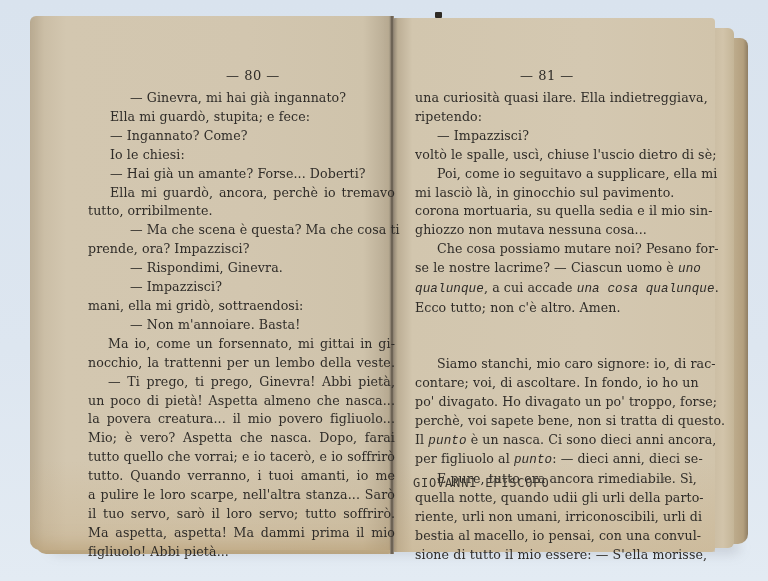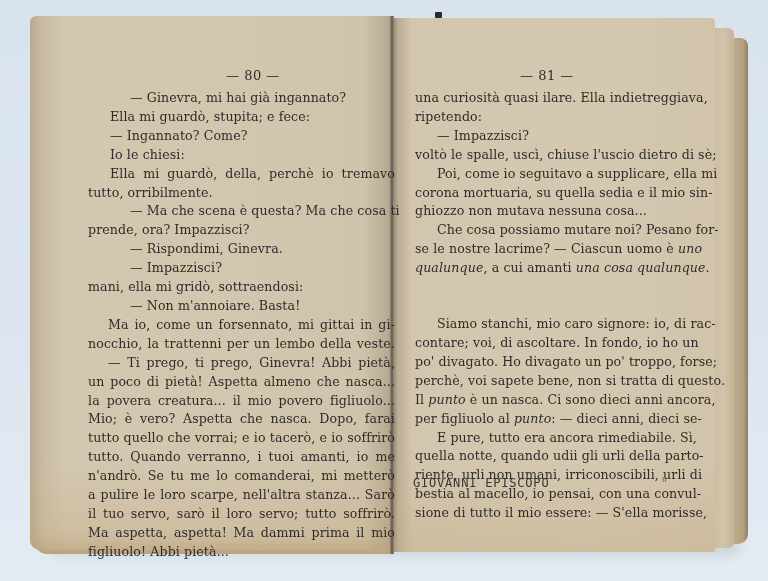--- a/index.html
+++ b/index.html
@@ -112,21 +112,21 @@
     .ind2 { text-indent: 20px; }
     .folio {
       position: absolute;
       font-size: 13px;
       color: #2f2c28;
       letter-spacing: 0.5px;
     }
     .left-text { left: 110px; top: 89px; width: 285px; }
     .right-text { left: 415px; top: 89px; width: 262px; }
     .gap { height: 37px; }
-    i { font-style: italic; }
+    i { font-style: italic; font-family: Liberation Mono, monospace; }
     .signature {
       position: absolute;
       left: 413px; top: 476px;
       font-family: "DejaVu Sans Mono", monospace;
       font-size: 12px;
       letter-spacing: 0.8px;
       color: #3a362f;
     }
     .signature-num {
       position: absolute;
@@ -147,56 +147,58 @@
   <div class="page-right"></div>
   <div class="gutter"></div>
   <div class="tab-nub"></div>
 
   <div class="folio" style="left:226px; top:68px;">— 80 —</div>
   <div class="text left-text">
     <p class="ind2">— Ginevra, mi hai già ingannato?</p>
     <p>Ella mi guardò, stupita; e fece:</p>
     <p>— Ingannato? Come?</p>
     <p>Io le chiesi:</p>
-    <p class="jl">Ella mi guardò, della, perchè io tremavo</p>
+    <p>— Hai già un amante? Forse... Doberti?</p>
+    <p class="jl">Ella mi guardò, ancora, perchè io tremavo</p>
     <p style="margin-left:-22px">tutto, orribilmente.</p>
     <p class="jl ind2">— Ma che scena è questa? Ma che cosa ti</p>
     <p style="margin-left:-22px">prende, ora? Impazzisci?</p>
     <p class="ind2">— Rispondimi, Ginevra.</p>
     <p class="ind2">— Impazzisci?</p>
     <p style="margin-left:-22px">mani, ella mi gridò, sottraendosi:</p>
     <p class="ind2">— Non m'annoiare. Basta!</p>
     <p class="jl ind2" style="margin-left:-22px">Ma io, come un forsennato, mi gittai in gi-</p>
     <p class="jl" style="margin-left:-22px">nocchio, la trattenni per un lembo della veste.</p>
     <p class="jl ind2" style="margin-left:-22px">— Ti prego, ti prego, Ginevra! Abbi pietà,</p>
     <p class="jl" style="margin-left:-22px">un poco di pietà! Aspetta almeno che nasca...</p>
     <p class="jl" style="margin-left:-22px">la povera creatura... il mio povero figliuolo...</p>
     <p class="jl" style="margin-left:-22px">Mio; è vero? Aspetta che nasca. Dopo, farai</p>
     <p class="jl" style="margin-left:-22px">tutto quello che vorrai; e io tacerò, e io soffrirò</p>
     <p class="jl" style="margin-left:-22px">tutto. Quando verranno, i tuoi amanti, io me</p>
-    <p class="jl" style="margin-left:-22px">n'andrò. Se tu me lo comanderai, mi metterò</p>
     <p class="jl" style="margin-left:-22px">a pulire le loro scarpe, nell'altra stanza... Sarò</p>
     <p class="jl" style="margin-left:-22px">il tuo servo, sarò il loro servo; tutto soffrirò.</p>
     <p class="jl" style="margin-left:-22px">Ma aspetta, aspetta! Ma dammi prima il mio</p>
     <p style="margin-left:-22px">figliuolo! Abbi pietà...</p>
 
   </div>
 
   <div class="folio" style="left:520px; top:68px;text-align:right;">— 81 —</div>
   <div class="text right-text">
     <p class="jl">una curiosità quasi ilare. Ella indietreggiava,</p>
     <p>ripetendo:</p>
     <p class="ind">— Impazzisci?</p>
     <p class="jl">voltò le spalle, uscì, chiuse l'uscio dietro di sè;</p>
     <p class="jl ind">Poi, come io seguitavo a supplicare, ella mi</p>
+    <p>mi lasciò là, in ginocchio sul pavimento.</p>
     <p class="jl">corona mortuaria, su quella sedia e il mio sin-</p>
     <p>ghiozzo non mutava nessuna cosa...</p>
     <p class="jl ind">Che cosa possiamo mutare noi? Pesano for-</p>
     <p class="jl"><span>se le nostre lacrime? — Ciascun uomo è</span> <i>uno</i></p>
-    <p class="jl"><i>qualunque</i><span>, a cui amanti</span> <i>una cosa qualunque</i><span>.</span></p>
+    <p class="jl"><i>qualunque</i><span>, a cui accade</span> <i>una cosa qualunque</i><span>.</span></p>
+    <p>Ecco tutto; non c'è altro. Amen.</p>
 
     <div class="gap"></div>
 
     <p class="jl ind">Siamo stanchi, mio caro signore: io, di rac-</p>
     <p class="jl">contare; voi, di ascoltare. In fondo, io ho un</p>
     <p class="jl">po' divagato. Ho divagato un po' troppo, forse;</p>
     <p class="jl">perchè, voi sapete bene, non si tratta di questo.</p>
     <p class="jl"><span>Il</span> <i>punto</i> <span>è un nasca. Ci sono dieci anni ancora,</span></p>
     <p class="jl"><span>per figliuolo al</span> <i>punto</i><span>: — dieci anni, dieci se-</span></p>
     <p class="jl ind">E pure, tutto era ancora rimediabile. Sì,</p>

